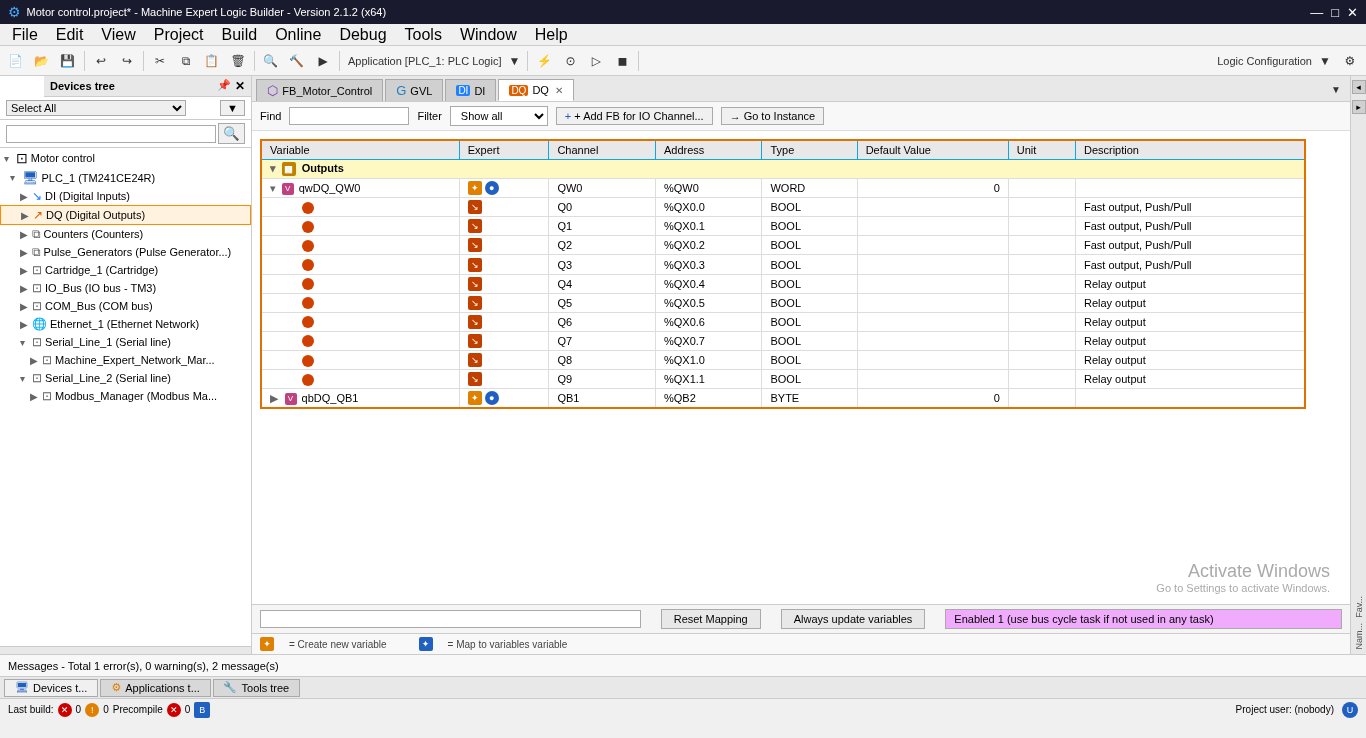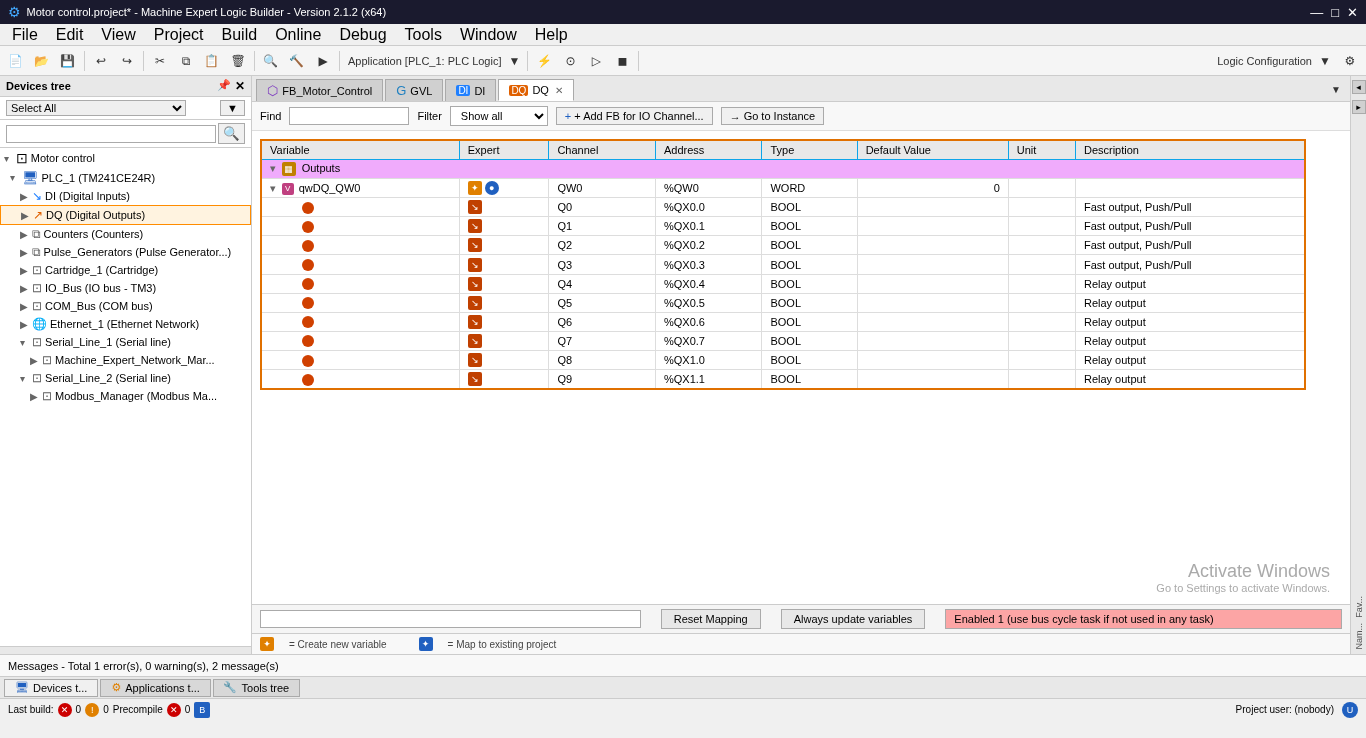--- a/index.html
+++ b/index.html
@@ -77,20 +77,21 @@
     }
     #devices-tree-header {
       background: #e8e8e8;
       border-bottom: 1px solid #ccc;
       padding: 3px 6px;
       display: flex;
       align-items: center;
       justify-content: space-between;
       font-size: 11px;
       font-weight: bold;
+      margin-left: 44px;
     }
     #devices-tree-header .icons { display: flex; gap: 4px; }
     #select-all {
       background: #fff;
       border-bottom: 1px solid #ccc;
       padding: 3px 6px;
       display: flex;
       align-items: center;
       justify-content: space-between;
     }
@@ -237,22 +238,22 @@
       text-align: left;
       font-weight: normal;
       font-size: 11px;
     }
     td {
       border: 1px solid #ddd;
       padding: 2px 8px;
       font-size: 11px;
     }
     .group-header td {
-      background: #f0abfc;
-      font-weight: normal;
+      background: #fef9c3;
+      font-weight: bold;
     }
     .expand-btn { cursor: pointer; margin-right: 3px; color: #666; }
 
     
     #bottom-toolbar {
       background: #f5f5f5;
       border-top: 1px solid #ccc;
       padding: 4px 8px;
       display: flex;
       align-items: center;
@@ -266,21 +267,21 @@
       cursor: pointer;
     }
     .always-update-btn {
       background: #e8e8e8;
       border: 1px solid #aaa;
       padding: 3px 12px;
       font-size: 11px;
       cursor: pointer;
     }
     .enabled-dropdown {
-      background: #fca5a5;
+      background: #f0abfc;
       border: 1px solid #aaa;
       padding: 3px 20px 3px 8px;
       font-size: 11px;
       flex: 1;
     }
     .map-input { flex: 1; border: 1px solid #aaa; padding: 2px 6px; font-size: 11px; }
 
     
     #legend {
       background: #f8f8f8;
@@ -776,20 +777,37 @@
               <span style="display:inline-block;width:14px;height:14px;background:#c04000;border-radius:2px;font-size:9px;color:white;text-align:center;line-height:14px;vertical-align:middle;">↘</span>
             </td>
             <td>Q9</td>
             <td>%QX1.1</td>
             <td>BOOL</td>
             <td></td>
             <td></td>
             <td>Relay output</td>
           </tr>
 
+          <tr>
+            <td>
+              <span class="expand-btn">▶</span>
+              <span style="display:inline-block;width:12px;height:12px;background:#c04080;border-radius:2px;margin-right:2px;vertical-align:middle;font-size:8px;color:white;text-align:center;line-height:12px;">V</span>
+              <span>qbDQ_QB1</span>
+            </td>
+            <td>
+              <span style="display:inline-block;width:14px;height:14px;background:#e08000;border-radius:2px;font-size:9px;color:white;text-align:center;line-height:14px;vertical-align:middle;">✦</span>
+              <span style="display:inline-block;width:14px;height:14px;background:#2060c0;border-radius:50%;font-size:9px;color:white;text-align:center;line-height:14px;vertical-align:middle;">●</span>
+            </td>
+            <td>QB1</td>
+            <td>%QB2</td>
+            <td>BYTE</td>
+            <td style="text-align:right;">0</td>
+            <td></td>
+            <td></td>
+          </tr>
         </tbody>
       </table>
     </div>
 
     <div id="bottom-toolbar">
       <input type="text" class="map-input" style="flex: 1 1 0%; border: 1px solid rgb(170, 170, 170); padding: 2px 6px; font-size: 11px; max-width: 500px;">
       <button class="reset-btn">
         <span>Reset Mapping</span>
       </button>
       <button class="always-update-btn">
@@ -797,21 +815,21 @@
       </button>
       <div class="enabled-dropdown">
         <span>Enabled 1 (use bus cycle task if not used in any task)</span>
       </div>
     </div>
 
     <div id="legend">
       <span style="display:inline-block;width:14px;height:14px;background:#e08000;border-radius:2px;font-size:9px;color:white;text-align:center;line-height:14px;vertical-align:middle;margin-right:3px;">✦</span>
       <span>= Create new variable</span>
       <span style="display:inline-block;width:14px;height:14px;background:#2060c0;border-radius:2px;font-size:9px;color:white;text-align:center;line-height:14px;vertical-align:middle;margin-right:3px;margin-left:20px;">✦</span>
-      <span>= Map to existing project</span>
+      <span>= Map to variables variable</span>
     </div>
 
     <div class="activate-overlay">
       <div>Activate Windows</div>
       <div class="sub">Go to Settings to activate Windows.</div>
     </div>
   </div>
 
   <div id="right-sidebar" style="width:16px;background:#e8e8e8;border-left:1px solid #ccc;display:flex;flex-direction:column;align-items:center;padding:4px 0;gap:6px;">
     <button class="rsb-btn">◂</button>

